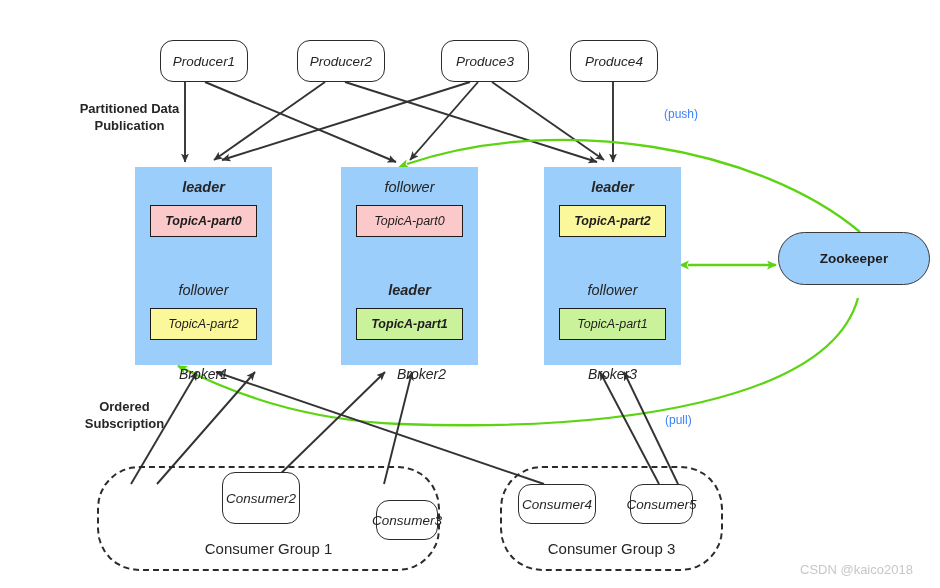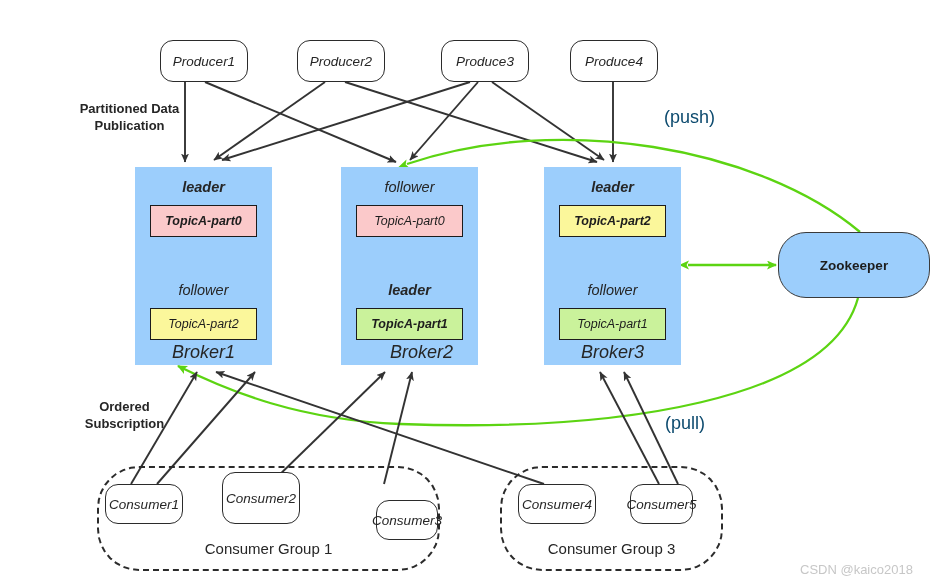--- a/index.html
+++ b/index.html
@@ -75,22 +75,23 @@
     left: 15px;
     right: 15px;
   }
   .partition.bold {
     font-weight: bold;
   }
   .broker-label {
     position: absolute;
     width: 100%;
     text-align: center;
-    font-size: 18px;
-    color: #262626;
+    font-size: 14px;
+    color: #262626;
+    margin-top: 24px;
   }
   .zookeeper {
     position: absolute;
     box-sizing: border-box;
     background: #9ccefc;
     border: 1.7px solid #3a3a3a;
     border-radius: 28px;
     display: flex;
     align-items: center;
     justify-content: center;
@@ -119,22 +120,22 @@
     position: absolute;
     font-weight: bold;
     font-size: 13px;
     line-height: 17px;
     color: #262626;
     text-align: center;
     z-index: 4;
   }
   .flow-label {
     position: absolute;
-    font-size: 18px;
-    color: #0c4a6e;
+    font-size: 12px;
+    color: #3b82f6;
     z-index: 4;
   }
   .watermark {
     position: absolute;
     font-size: 13px;
     color: #c7c7c7;
     z-index: 6;
   }
 </style>
 </head>
@@ -239,28 +240,25 @@
   <div class="node broker" style="left:544px; top:167px; width:137px; height:198px;">
     <div class="broker-inner">
       <div class="role bold" style="top:12px;">leader</div>
       <div class="partition bold" style="top:38px; background:#fbf79b;">TopicA-part2</div>
       <div class="role" style="top:115px;">follower</div>
       <div class="partition" style="top:141px; background:#caf29b;">TopicA-part1</div>
       <div class="broker-label" style="top:175px;">Broker3</div>
     </div>
   </div>
 
-  <div class="zookeeper" style="left:778px; top:232px; width:152px; height:66px;">
+  <div class="zookeeper" style="left:778px; top:232px; width:152px; height:53px;">
     <span>Zookeeper</span>
   </div>
 
   <div class="group-box" style="left:97px; top:466px; width:343px; height:105px;"></div>
-  <div class="node consumer" style="left:105px; top:484px; width:78px; height:40px;">
-    <span>Consumer1</span>
-  </div>
   <div class="node consumer" style="left:222px; top:472px; width:78px; height:52px;">
     <span>Consumer2</span>
   </div>
   <div class="node consumer" style="left:337px; top:500px; width:62px; height:40px;margin-left:39px;">
     <span>Consumer3</span>
   </div>
   <div class="group-label" style="left:97px; top:540px; width:343px;">Consumer Group 1</div>
 
   <div class="group-box" style="left:500px; top:466px; width:223px; height:105px;"></div>
   <div class="node consumer" style="left:518px; top:484px; width:78px; height:40px;">

